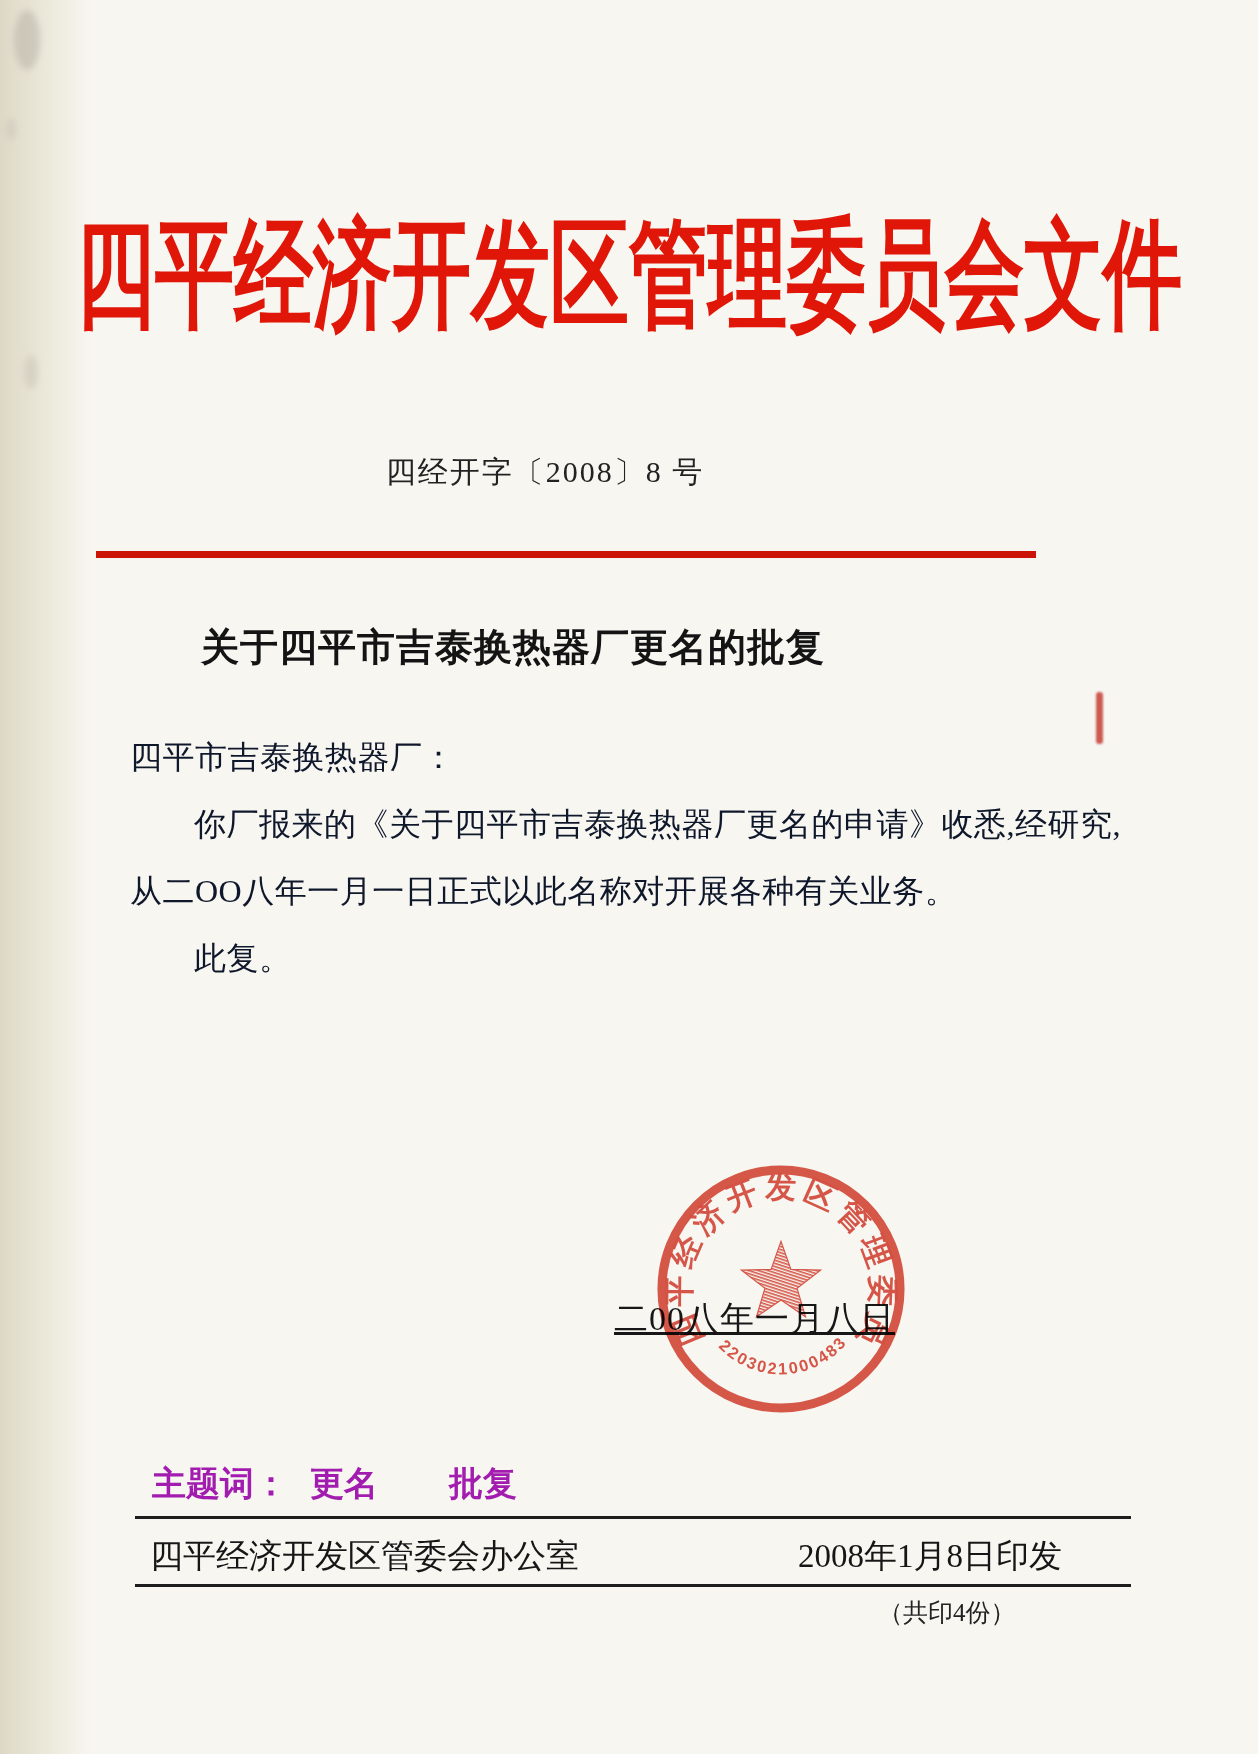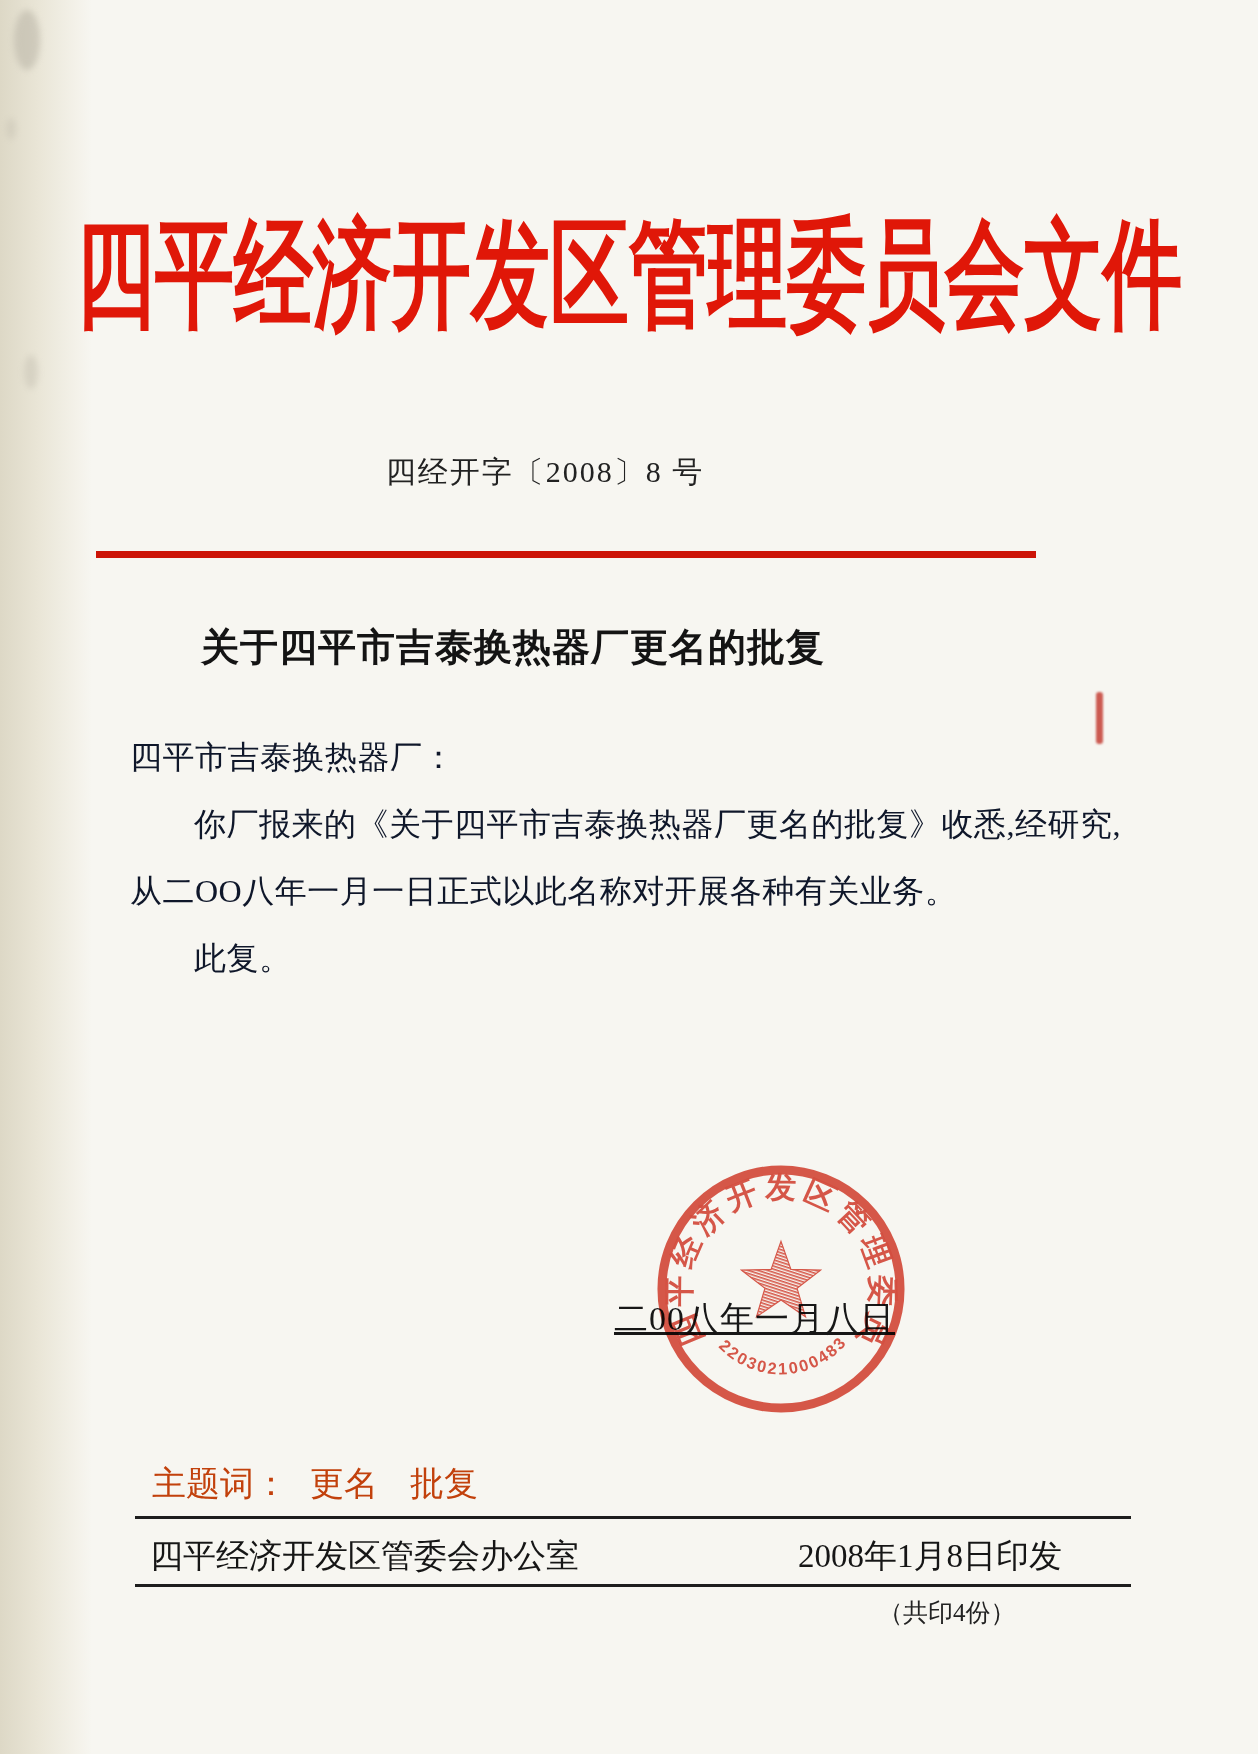--- a/index.html
+++ b/index.html
@@ -56,24 +56,24 @@
   }
   .seal{
     position:absolute;left:652px;top:1160px;width:258px;height:258px;
     mix-blend-mode:multiply;opacity:.93;
   }
 
   .keywords-row{
     position:absolute;left:152px;top:1461px;
     display:flex;align-items:baseline;
     font-family:"Liberation Sans", sans-serif;
-    font-size:34px;font-weight:normal;color:#c2410c;white-space:nowrap;text-align:right;
+    font-size:34px;font-weight:bold;color:#a21caf;white-space:nowrap;text-align:right;
   }
   .keywords-row .kw1{margin-left:22px;}
-  .keywords-row .kw2{margin-left:32px;}
+  .keywords-row .kw2{margin-left:71px;}
 
   .hline{position:absolute;left:135px;width:996px;height:3px;background:#1d1d1d;}
   .hline.h1{top:1516px;}
   .hline.h2{top:1584px;}
 
   .footer-office{
     position:absolute;left:150px;top:1534px;font-size:33px;color:#161616;white-space:nowrap;
   }
   .footer-date{
     position:absolute;left:798px;top:1534px;font-size:33px;color:#161616;white-space:nowrap;
@@ -94,21 +94,21 @@
 <div class="header-title">四平经济开发区管理委员会文件</div>
 
 <div class="doc-number">四经开字〔2008〕8 号</div>
 
 <div class="red-rule"></div>
 
 <div class="subject-title">关于四平市吉泰换热器厂更名的批复</div>
 
 <div class="body-block">
   <div class="body-line">四平市吉泰换热器厂：</div>
-  <div class="body-line indent">你厂报来的《关于四平市吉泰换热器厂更名的批复》收悉,经研究,</div>
+  <div class="body-line indent">你厂报来的《关于四平市吉泰换热器厂更名的申请》收悉,经研究,</div>
   <div class="body-line">从二OO八年一月一日正式以此名称对开展各种有关业务。</div>
   <div class="body-line indent">此复。</div>
 </div>
 
 <div class="date-line">二00八年一月八日</div>
 
 <svg class="seal" viewBox="0 0 260 260" xmlns="http://www.w3.org/2000/svg">
   <defs>
     <pattern id="starHatch" width="4" height="3" patternUnits="userSpaceOnUse" patternTransform="rotate(18)">
       <rect width="4" height="1.6" fill="#d84334"></rect>

